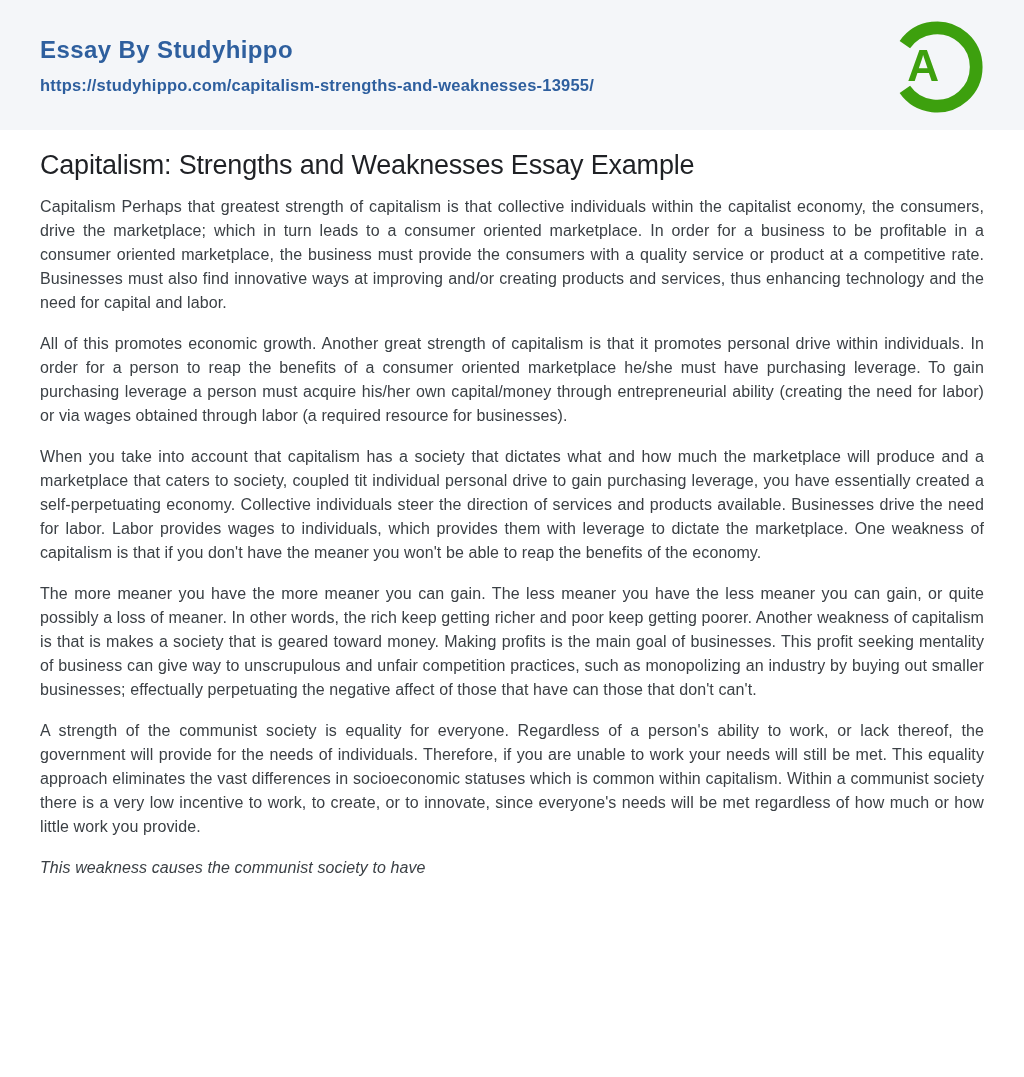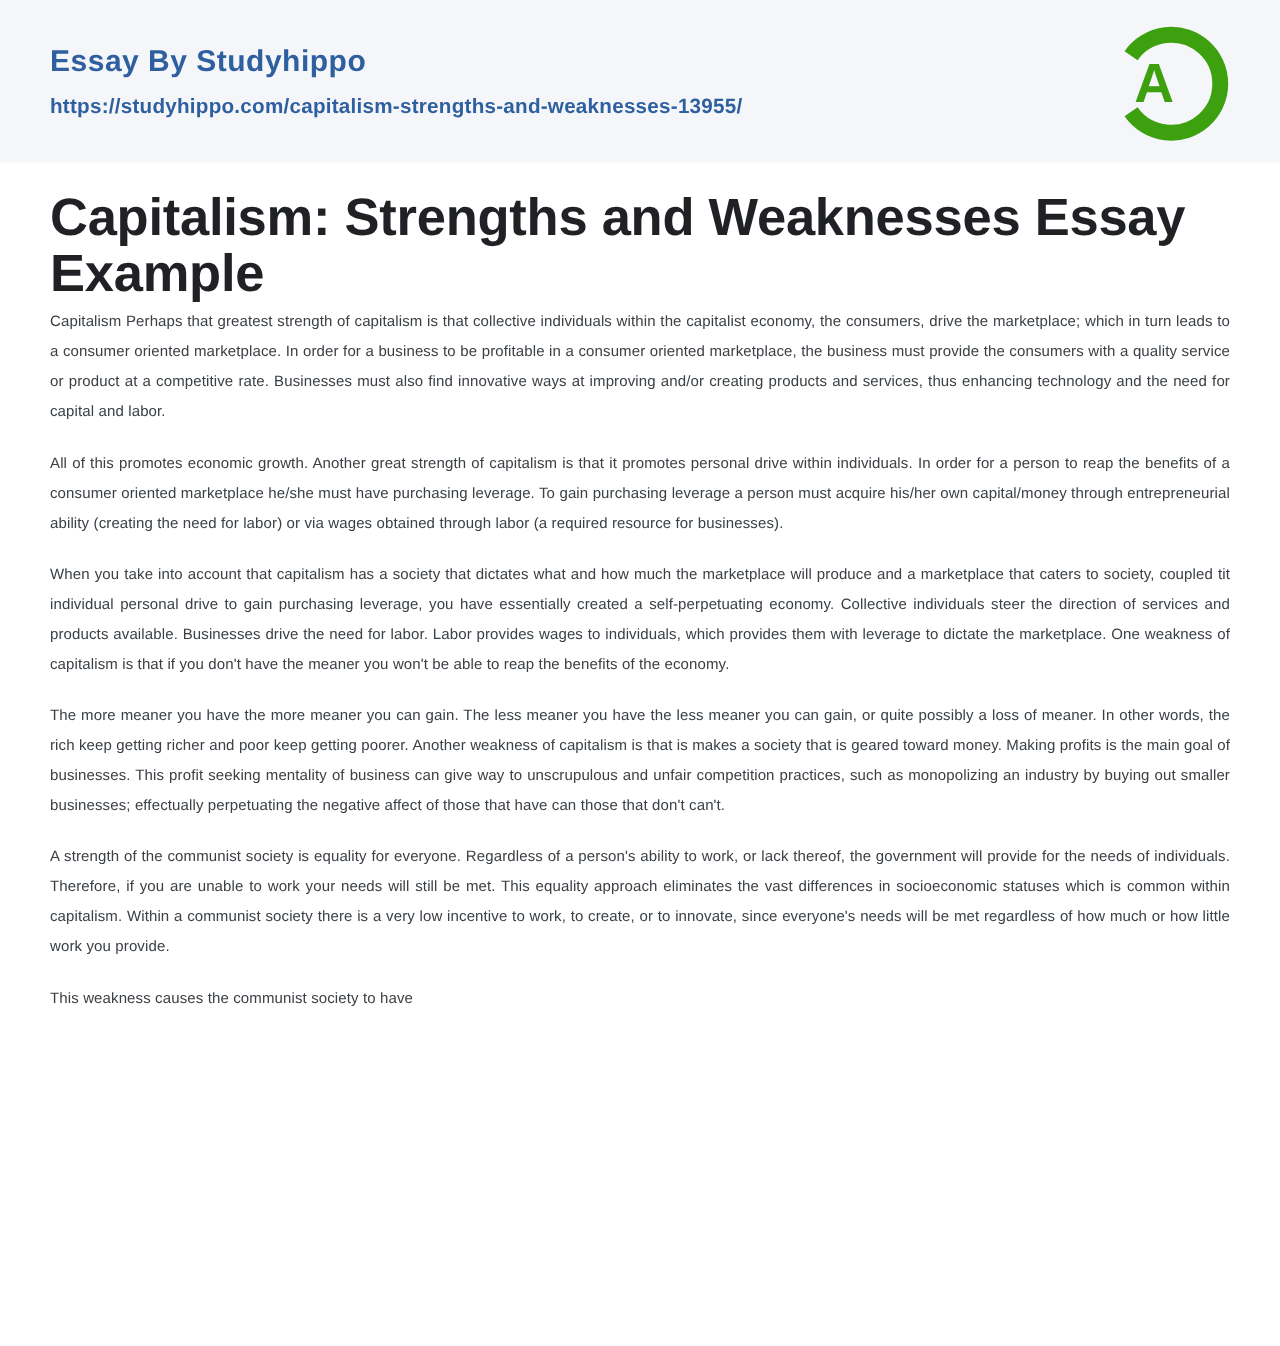--- a/index.html
+++ b/index.html
@@ -40,36 +40,36 @@
     flex: 0 0 auto;
   }
   .logo-box svg { width: 100%; height: 100%; display: block; }
 
   .page-main {
     padding: 21px 40px 30px 40px;
     background: #ffffff;
   }
   .article-title {
     color: var(--heading-color, #1f2125);
-    font-size: 42px;
+    font-size: 27px;
     line-height: 1.08;
-    font-weight: 700;
+    font-weight: 400;
     letter-spacing: -0.2px;
     max-width: 920px;
-    margin-bottom: 3px;
+    margin-bottom: 15px;
   }
   .essay-body p {
     color: var(--body-text, #3b4045);
-    font-size: 12px;
+    font-size: 16px;
     line-height: 24px;
     text-align: justify;
     margin-bottom: 17px;
     letter-spacing: 0.1px;
   }
-  .essay-body p:last-child { margin-bottom: 0; }
+  .essay-body p:last-child { margin-bottom: 0; font-style: italic; }
 </style>
 </head>
 <body>
 
 <header class="page-header">
   <div class="header-left">
     <div class="site-title">Essay By Studyhippo</div>
     <a class="page-url">https://studyhippo.com/capitalism-strengths-and-weaknesses-13955/</a>
   </div>
   <div class="logo-box">

